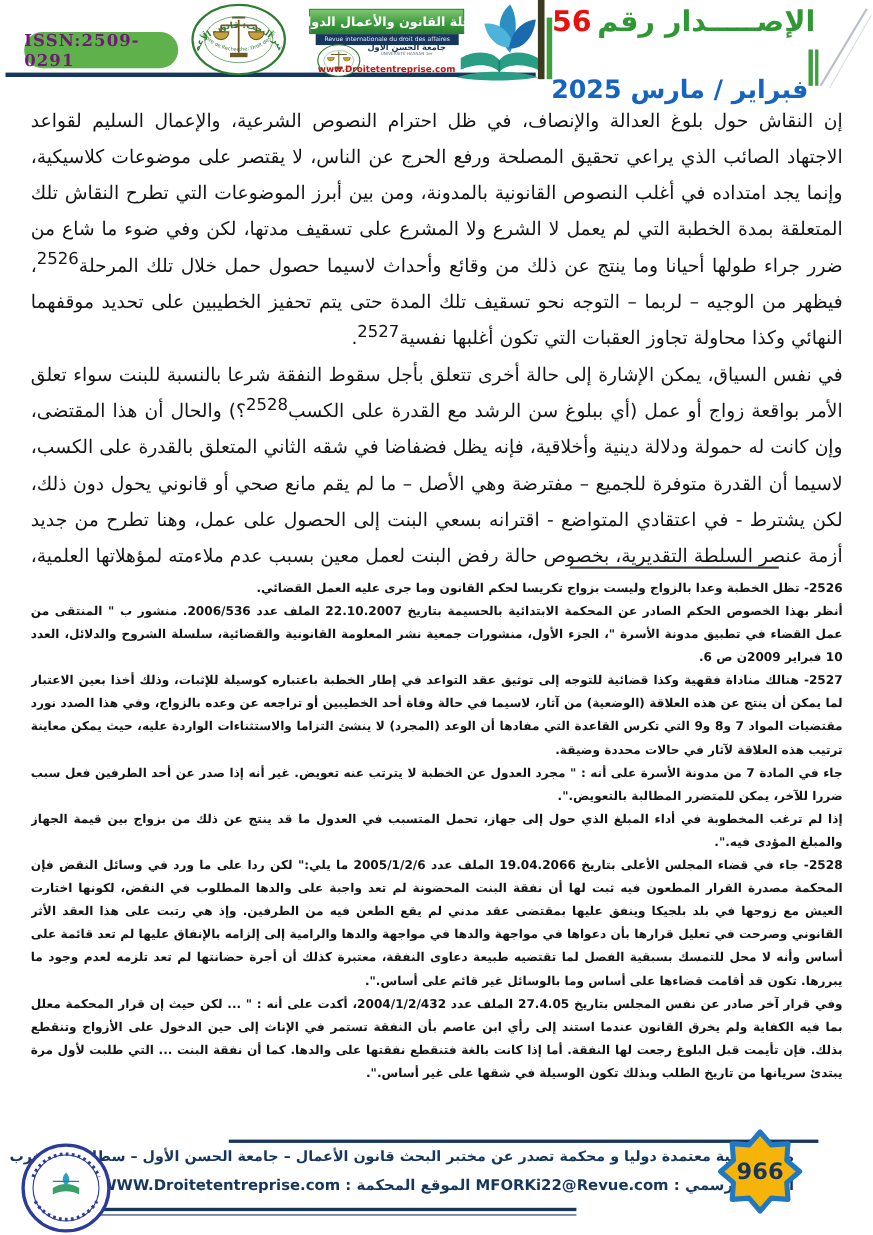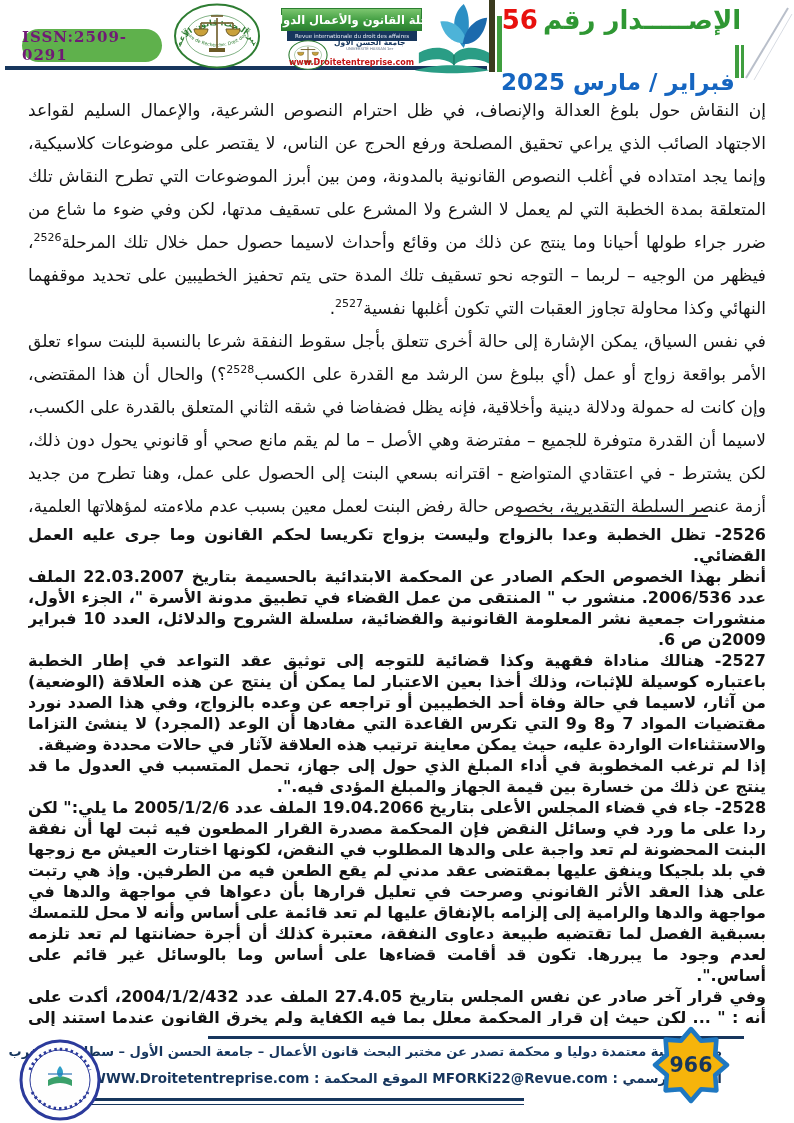--- a/index.html
+++ b/index.html
@@ -45,26 +45,26 @@
     color:#1565c0; font-weight:bold; font-size:23px; white-space:nowrap;margin-top:26px; }
   .date-bar1 { left:735px; top:45px; width:4px;   height:33px; background:#3f9e3f; }
   .date-bar2 { left:741px; top:45px; width:2.5px; height:33px; background:#3f9e3f; }
   .slash-deco { left:738px; top:2px; width:56px; height:82px; }
 
   
   .body-text { left:28px; top:94px; width:738px; height:424px; overflow:hidden;
     font-size:17px; line-height:33px; color:#141414; text-align:justify;
     font-family:"DejaVu Sans", sans-serif; }
   .body-text p { margin:0; }
-  sup.ref { font-size:11px; line-height:0; vertical-align:super; font-weight:normal; }
+  sup.ref { font-size:15px; line-height:0; vertical-align:super; font-weight:normal; }
 
   
   .fn-sep { left:518px; top:515px; width:190px; height:2px; background:#3a3a3a; }
   .footnotes { left:28px; top:524px; width:738px; height:502px; overflow:hidden;
-    font-size:16px; line-height:21px; font-weight:bold; color:#141414; text-align:justify; }
+    font-size:11px; line-height:21px; font-weight:bold; color:#141414; text-align:justify; }
   .footnotes p { margin:0; }
 
   
   .footer-rule-top { left:208px; top:1036px; width:536px; height:3px; background:#17365d; }
   .footer-line1 { left:138px; top:1044px; width:584px; text-align:center; color:#17365d;
     font-weight:bold; font-size:13px; white-space:nowrap; }
   .footer-line2 { left:138px; top:1070px; width:584px; text-align:center; color:#17365d;
     font-weight:bold; font-size:13.5px; white-space:nowrap; }
   .footer-line2 .latin { direction:ltr; unicode-bidi:embed; }
   .footer-rule-bottom-thick { left:66px; top:1098px; width:458px; height:3px; background:#17365d; }
@@ -160,23 +160,24 @@
 
   <div class="abs body-text">
     <p>إن النقاش حول بلوغ العدالة والإنصاف، في ظل احترام النصوص الشرعية، والإعمال السليم لقواعد الاجتهاد الصائب الذي يراعي تحقيق المصلحة ورفع الحرج عن الناس، لا يقتصر على موضوعات كلاسيكية، وإنما يجد امتداده في أغلب النصوص القانونية بالمدونة، ومن بين أبرز الموضوعات التي تطرح النقاش تلك المتعلقة بمدة الخطبة التي لم يعمل لا الشرع ولا المشرع على تسقيف مدتها، لكن وفي ضوء ما شاع من ضرر جراء طولها أحيانا وما ينتج عن ذلك من وقائع وأحداث لاسيما حصول حمل خلال تلك المرحلة<sup class="ref">2526</sup>، فيظهر من الوجيه – لربما – التوجه نحو تسقيف تلك المدة حتى يتم تحفيز الخطيبين على تحديد موقفهما النهائي وكذا محاولة تجاوز العقبات التي تكون أغلبها نفسية<sup class="ref">2527</sup>.</p>
     <p>في نفس السياق، يمكن الإشارة إلى حالة أخرى تتعلق بأجل سقوط النفقة شرعا بالنسبة للبنت سواء تعلق الأمر بواقعة زواج أو عمل (أي ببلوغ سن الرشد مع القدرة على الكسب<sup class="ref">2528</sup>؟) والحال أن هذا المقتضى، وإن كانت له حمولة ودلالة دينية وأخلاقية، فإنه يظل فضفاضا في شقه الثاني المتعلق بالقدرة على الكسب، لاسيما أن القدرة متوفرة للجميع – مفترضة وهي الأصل – ما لم يقم مانع صحي أو قانوني يحول دون ذلك، لكن يشترط - في اعتقادي المتواضع - اقترانه بسعي البنت إلى الحصول على عمل، وهنا تطرح من جديد أزمة عنصر السلطة التقديرية، بخصوص حالة رفض البنت لعمل معين بسبب عدم ملاءمته لمؤهلاتها العلمية، فهل تندرج هذه الحالة الأخيرة ضمن الحالات الموجبة لإسقاط النفقة عنها أم يظل التوسع حماية لمقاربة النوع سيد الموقف؟</p>
 
   </div>
 
   <div class="abs fn-sep"></div>
   <div class="abs footnotes">
     <p>2526- تظل الخطبة وعدا بالزواج وليست بزواج تكريسا لحكم القانون وما جرى عليه العمل القضائي.</p>
-    <p>أنظر بهذا الخصوص الحكم الصادر عن المحكمة الابتدائية بالحسيمة بتاريخ 22.03.2007 الملف عدد 2006/536. منشور ب " المنتقى من عمل القضاء في تطبيق مدونة الأسرة "، الجزء الأول، منشورات جمعية نشر المعلومة القانونية والقضائية، سلسلة الشروح والدلائل، العدد 10 فبراير 2009ن ص 6.</p>
+    <p>أنظر بهذا الخصوص الحكم الصادر عن المحكمة الابتدائية بالحسيمة بتاريخ 22.10.2007 الملف عدد 2006/536. منشور ب " المنتقى من عمل القضاء في تطبيق مدونة الأسرة "، الجزء الأول، منشورات جمعية نشر المعلومة القانونية والقضائية، سلسلة الشروح والدلائل، العدد 10 فبراير 2009ن ص 6.</p>
     <p>2527- هنالك مناداة فقهية وكذا قضائية للتوجه إلى توثيق عقد التواعد في إطار الخطبة باعتباره كوسيلة للإثبات، وذلك أخذا بعين الاعتبار لما يمكن أن ينتج عن هذه العلاقة (الوضعية) من آثار، لاسيما في حالة وفاة أحد الخطيبين أو تراجعه عن وعده بالزواج، وفي هذا الصدد نورد مقتضيات المواد 7 و8 و9 التي تكرس القاعدة التي مفادها أن الوعد (المجرد) لا ينشئ التزاما والاستثناءات الواردة عليه، حيث يمكن معاينة ترتيب هذه العلاقة لآثار في حالات محددة وضيقة.</p>
-    <p>إذا لم ترغب المخطوبة في أداء المبلغ الذي حول إلى جهاز، تحمل المتسبب في العدول ما قد ينتج عن ذلك من خسارة بين قيمة الجهاز والمبلغ المؤدى فيه.".</p>
+    <p>جاء في المادة 7 من مدونة الأسرة على أنه : " مجرد العدول عن الخطبة لا يترتب عنه تعويض. غير أنه إذا صدر عن أحد الطرفين فعل سبب ضررا للآخر، يمكن للمتضرر المطالبة بالتعويض.".</p>
+    <p>إذا لم ترغب المخطوبة في أداء المبلغ الذي حول إلى جهاز، تحمل المتسبب في العدول ما قد ينتج عن ذلك من بزواج بين قيمة الجهاز والمبلغ المؤدى فيه.".</p>
     <p>2528- جاء في قضاء المجلس الأعلى بتاريخ 19.04.2066 الملف عدد 2005/1/2/6 ما يلي:" لكن ردا على ما ورد في وسائل النقض فإن المحكمة مصدرة القرار المطعون فيه ثبت لها أن نفقة البنت المحضونة لم تعد واجبة على والدها المطلوب في النقض، لكونها اختارت العيش مع زوجها في بلد بلجيكا وينفق عليها بمقتضى عقد مدني لم يقع الطعن فيه من الطرفين. وإذ هي رتبت على هذا العقد الأثر القانوني وصرحت في تعليل قرارها بأن دعواها في مواجهة والدها في مواجهة والدها والرامية إلى إلزامه بالإنفاق عليها لم تعد قائمة على أساس وأنه لا محل للتمسك بسبقية الفصل لما تقتضيه طبيعة دعاوى النفقة، معتبرة كذلك أن أجرة حضانتها لم تعد تلزمه لعدم وجود ما يبررها. تكون قد أقامت قضاءها على أساس وما بالوسائل غير قائم على أساس.".</p>
     <p>وفي قرار آخر صادر عن نفس المجلس بتاريخ 27.4.05 الملف عدد 2004/1/2/432، أكدت على أنه : " ... لكن حيث إن قرار المحكمة معلل بما فيه الكفاية ولم يخرق القانون عندما استند إلى رأي ابن عاصم بأن النفقة تستمر في الإناث إلى حين الدخول على الأزواج وتنقطع بذلك. فإن تأيمت قبل البلوغ رجعت لها النفقة. أما إذا كانت بالغة فتنقطع نفقتها على والدها. كما أن نفقة البنت ... التي طلبت لأول مرة يبتدئ سريانها من تاريخ الطلب وبذلك تكون الوسيلة في شقها على غير أساس.".</p>
 
   </div>
 
   <div class="abs footer-rule-top"></div>
   <div class="abs footer-line1">مجلة علمية معتمدة  دوليا و محكمة تصدر عن مختبر البحث قانون الأعمال – جامعة الحسن الأول – سطات – المغرب</div>
   <div class="abs footer-line2">
     <span>الإميل الرسمي :</span>
     <span class="latin">MFORKi22@Revue.com</span>

